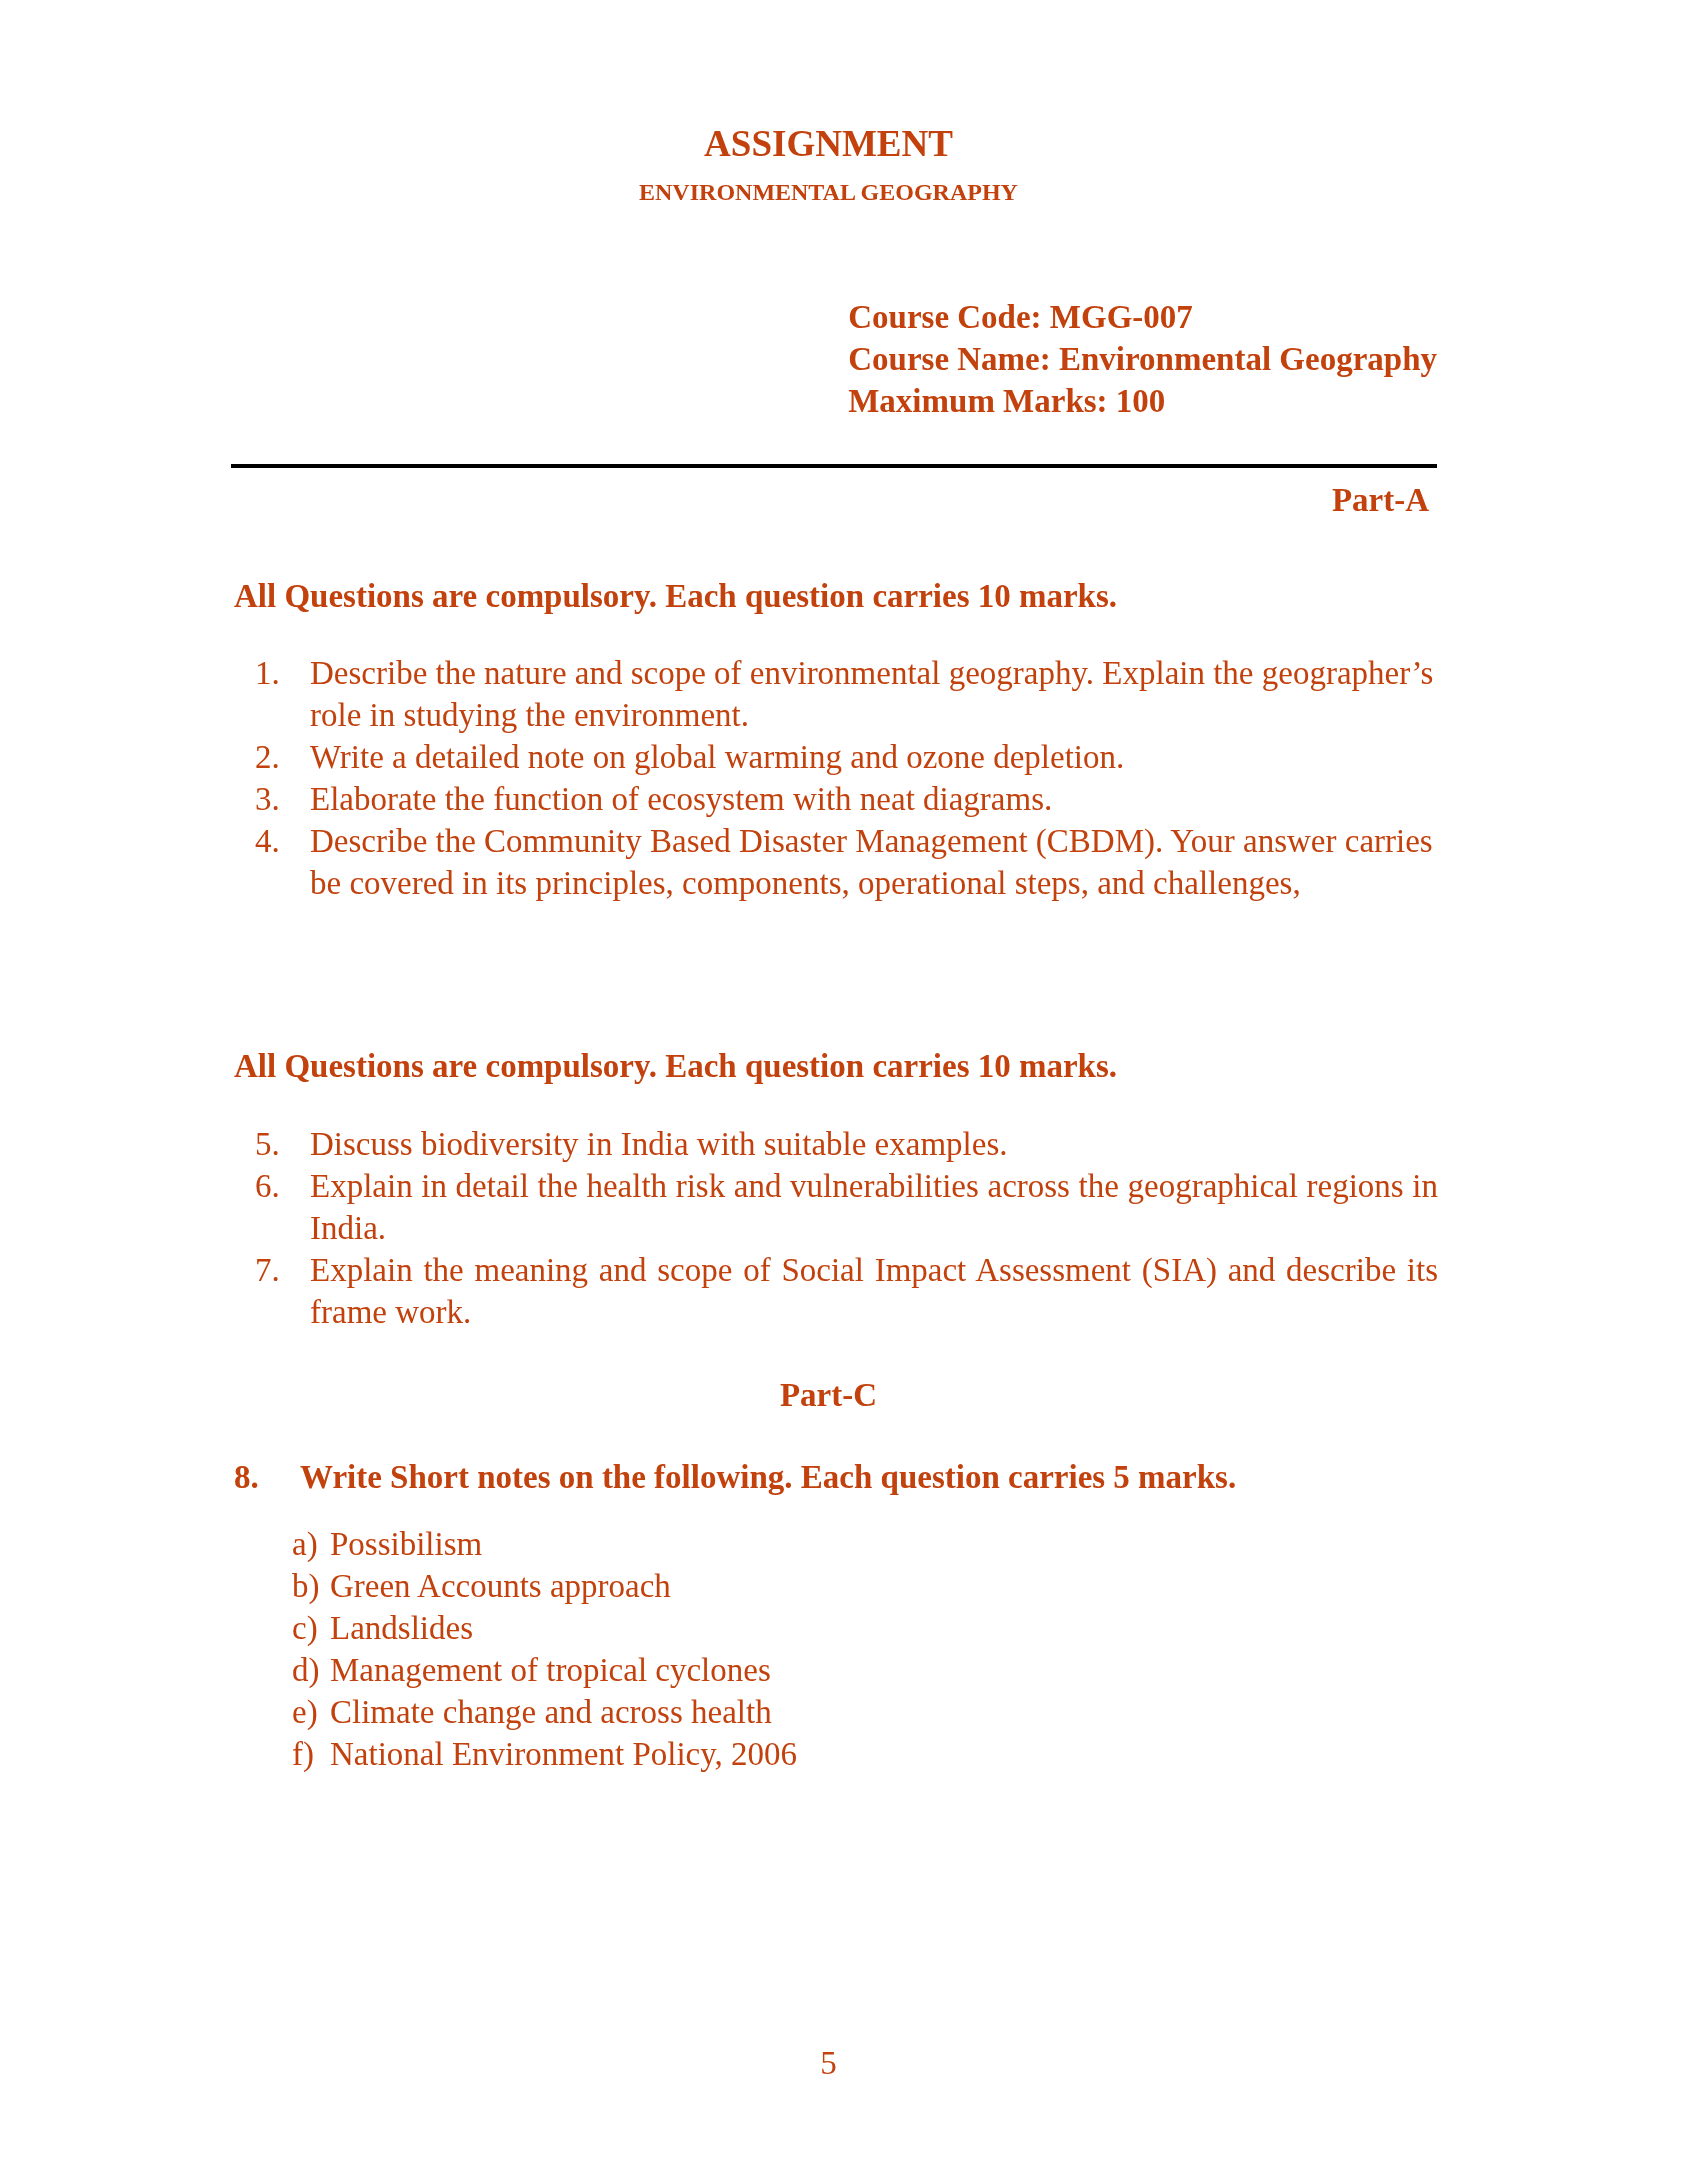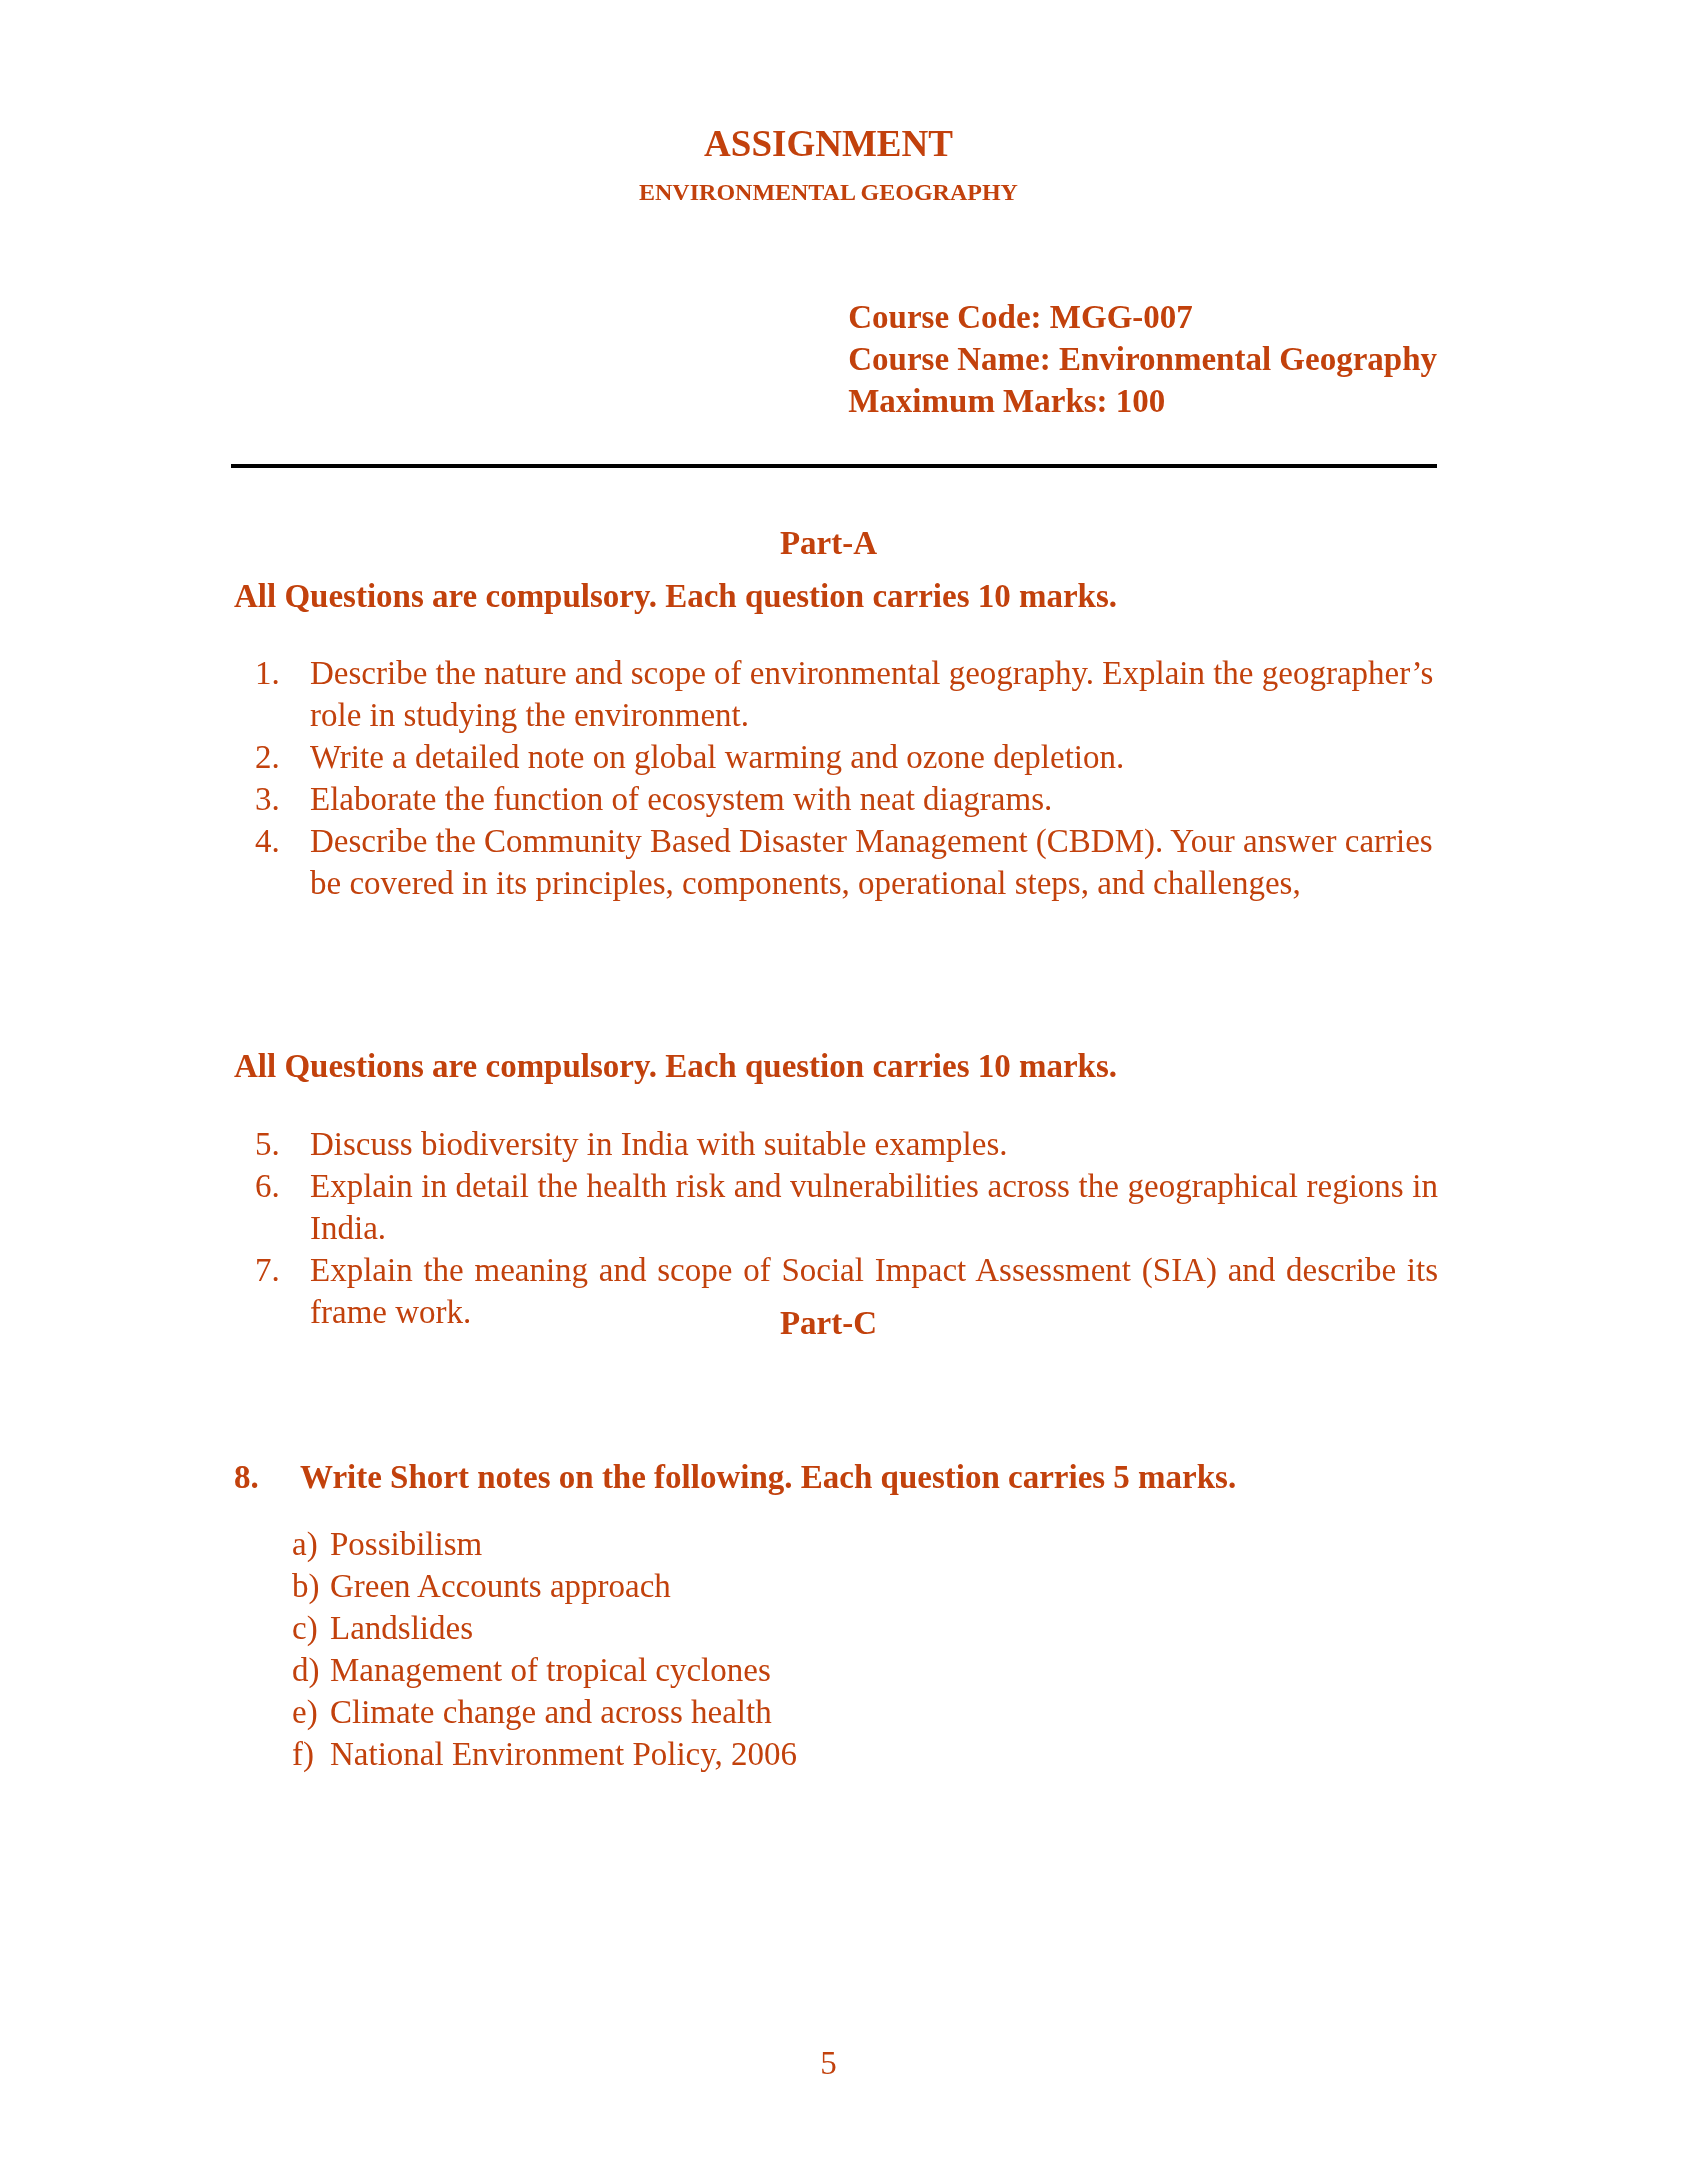--- a/index.html
+++ b/index.html
@@ -29,23 +29,23 @@
     line-height: 42px;
   }
   .header-divider {
     top: 464px;
     left: 231px;
     width: 1206px;
     height: 0;
     border-top: 4px solid #000000;
   }
   .part-heading { font-weight: bold; }
-  .part-a-heading { top: 522px; }
+  .part-a-heading { top: 479px; text-align: right; }
   .part-b-heading { top: 973px; }
-  .part-c-heading { top: 1302px; }
+  .part-c-heading { top: 1374px; }
   .instruction {
     left: 234px;
     width: 1204px;
     font-weight: bold;
   }
   .instr-a { top: 575px; }
   .instr-b { top: 1045px; }
   .qlist { left: 234px; width: 1204px; }
   .qlist-a { top: 652px; }
   .qlist-b { top: 1123px; }

